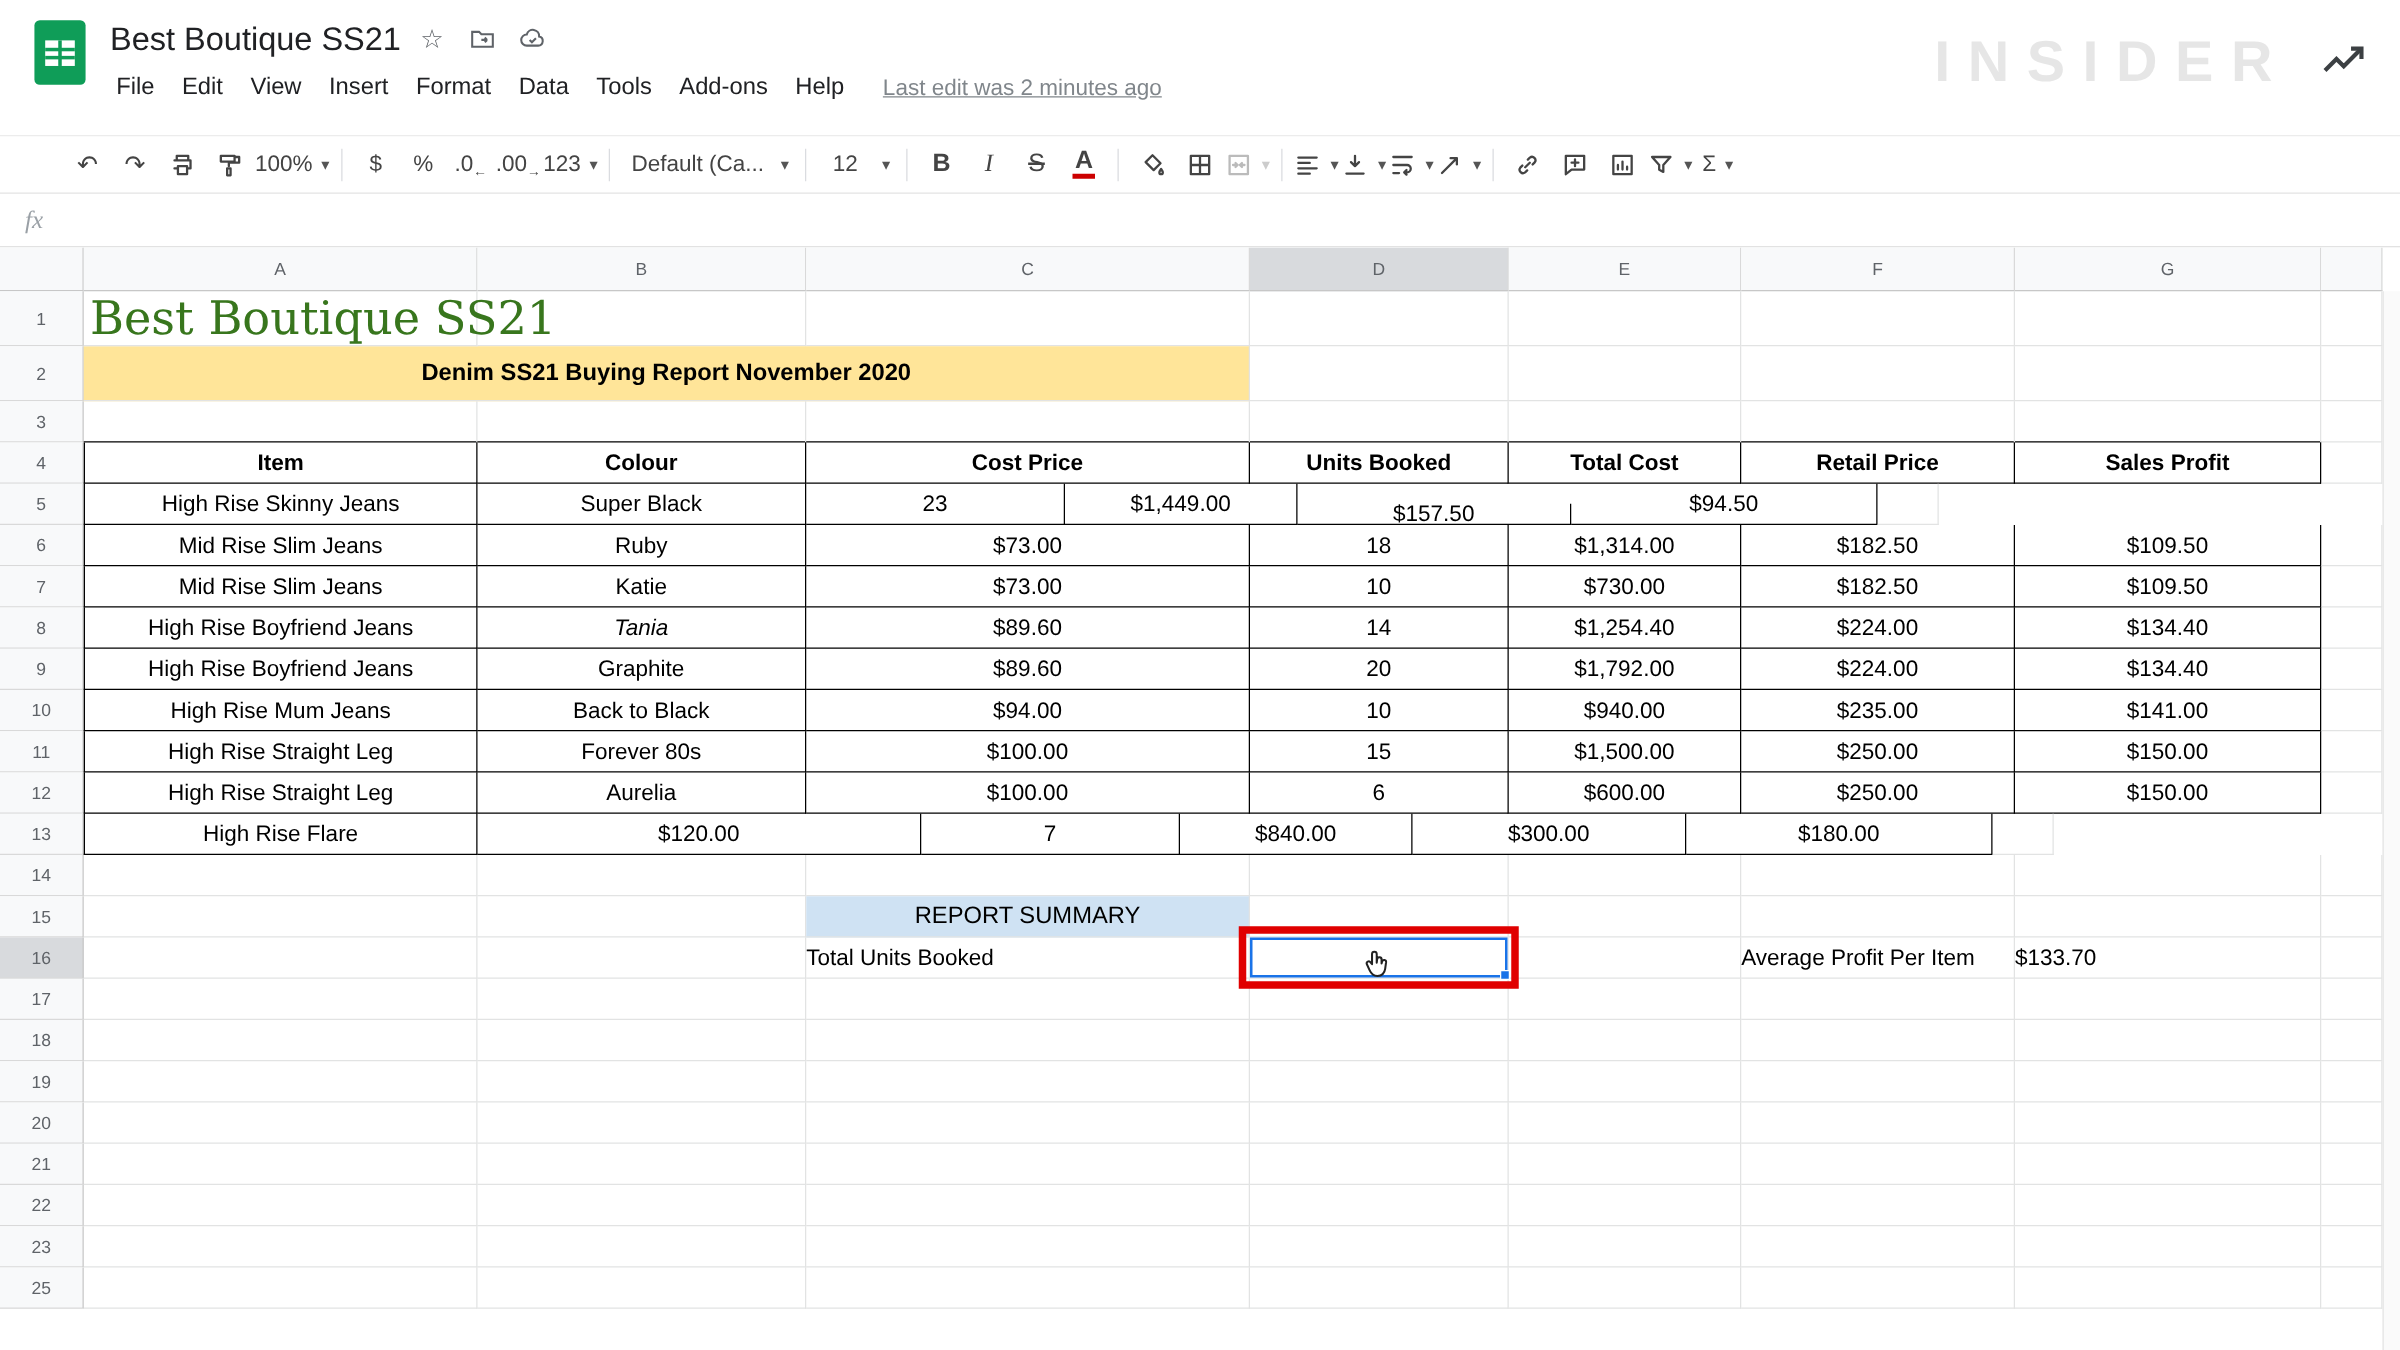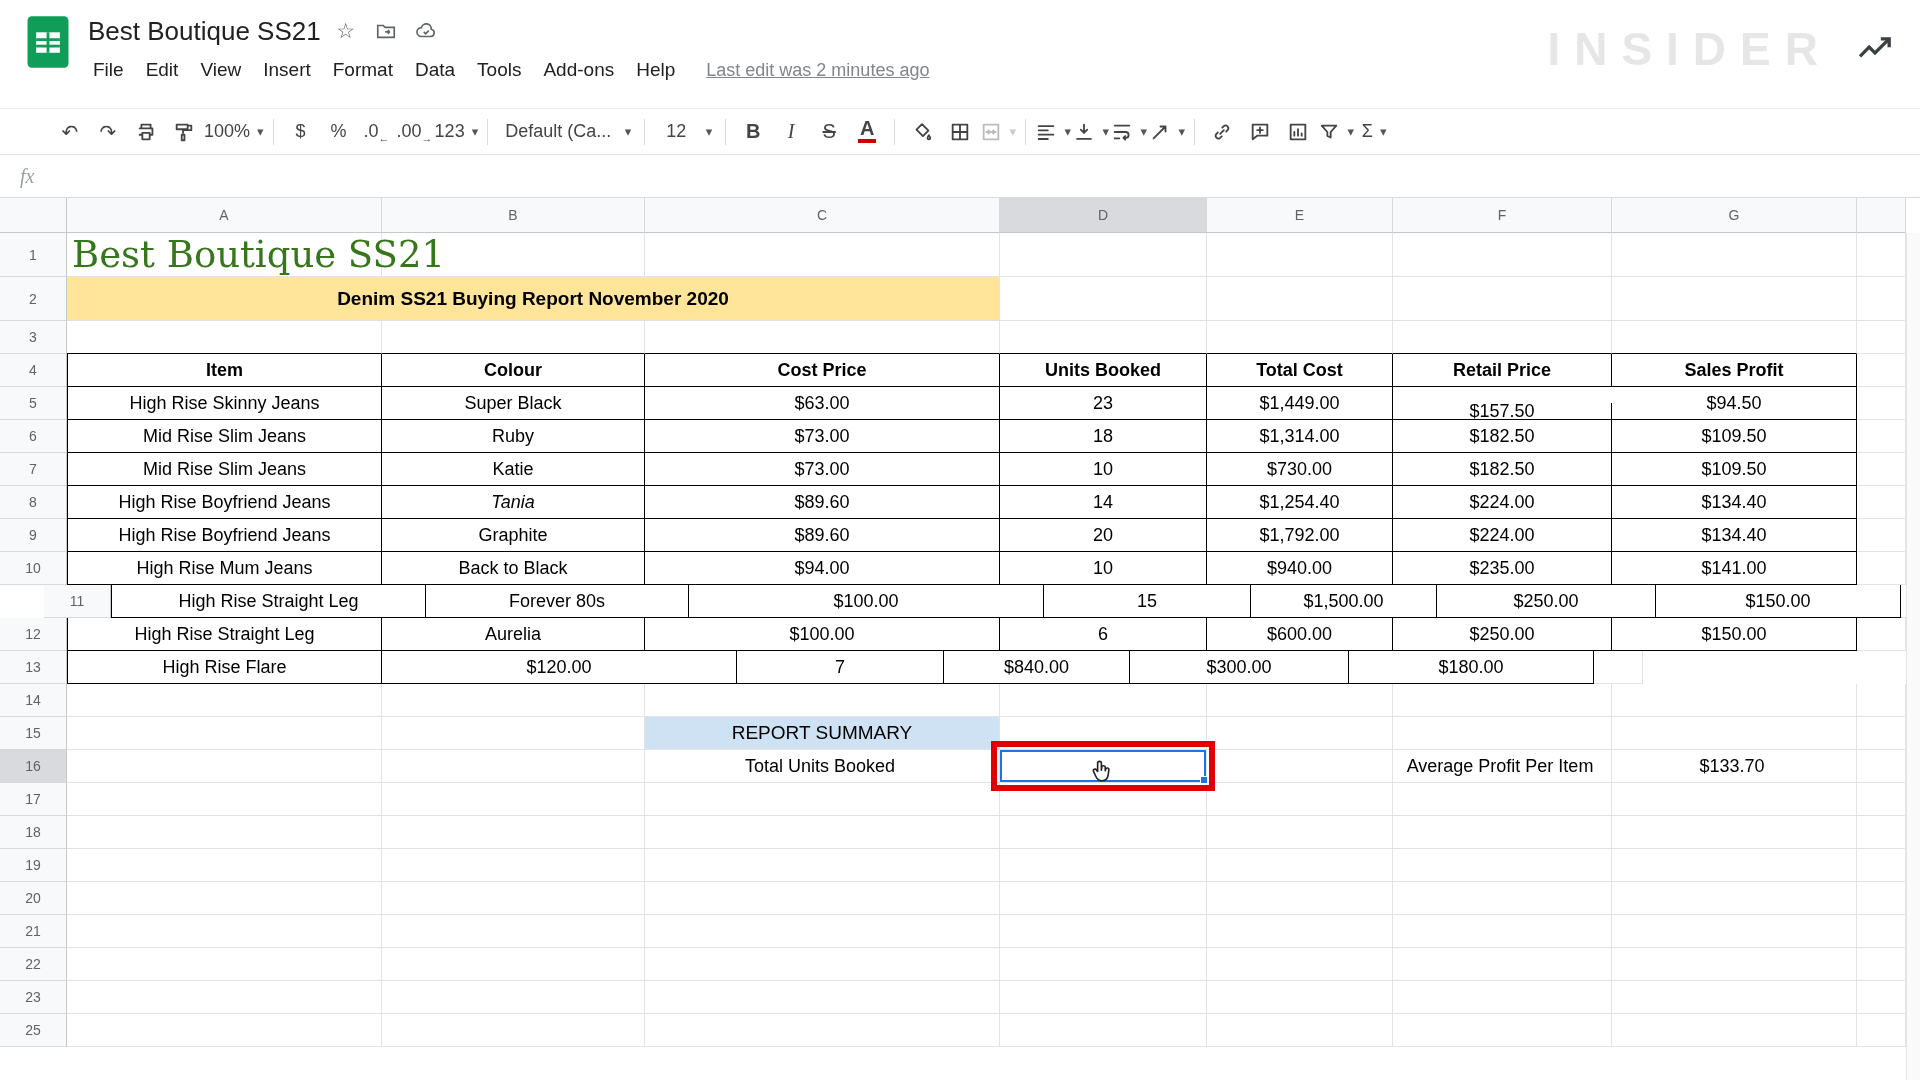--- a/index.html
+++ b/index.html
@@ -62,21 +62,21 @@
   .rowh{width:67px;background:#f8f9fa;border-right:1px solid #c7c7c7;border-bottom:1px solid #d9d9d9;
     display:flex;align-items:center;justify-content:center;font-size:14px;color:#5f6368;flex-shrink:0;cursor:pointer}
   .hl{background:#d8dadd}
   .cell{position:relative;border-right:1px solid #e2e3e3;border-bottom:1px solid #e2e3e3;
     font-size:18px;display:flex;align-items:center;justify-content:center;flex-shrink:0;cursor:cell;color:#000}
   .cell .ct{pointer-events:none}
   .th{font-weight:bold}
   .tbc{border-right-color:#000;border-bottom-color:#000}
   .tbl{border-left:1px solid #000}
   .tb-top{border-bottom-color:#000}
-  .rightal{justify-content:center;padding-right:4px}
+  .rightal{justify-content:flex-start;padding-right:4px}
   .nowrap .ct{white-space:nowrap}
   .title-cell{justify-content:flex-start;padding-left:5px;overflow:visible;z-index:3}
   .title-cell .ct{white-space:nowrap;font-family:"DejaVu Serif","Liberation Serif",serif;
     font-size:37px;color:#38761d}
   .banner{background:#ffe599;font-weight:bold;font-size:19px}
   .summary-title{background:#cfe2f3;font-weight:normal;font-size:19px}
   .sel-border{position:absolute;inset:0;border:2px solid #1a73e8;z-index:4;pointer-events:none}
   .sel-handle{position:absolute;right:-2px;bottom:-2px;width:8px;height:8px;background:#1a73e8;
     border:1px solid #fff;z-index:6}
   .red-box{position:absolute;top:-9px;bottom:-9px;left:-9px;right:-9px;border:6px solid #e00000;
@@ -325,23 +325,20 @@
       <div class="cell" style="width: 49px;"></div>
     </div>
     <div class="grow" style="height: 33px;">
       <div class="rowh">5</div>
       <div class="cell td tbc tbl" style="width: 315px;">
         <span class="ct">High Rise Skinny Jeans</span>
       </div>
       <div class="cell td tbc" style="width: 263px;">
         <span class="ct">Super Black</span>
       </div>
-      <div class="cell td tbc" style="width: 355px;">
-        <span class="ct">$63.00</span>
-      </div>
       <div class="cell td tbc" style="width: 207px;">
         <span class="ct">23</span>
       </div>
       <div class="cell td tbc" style="width: 186px;">
         <span class="ct">$1,449.00</span>
       </div>
       <div class="cell td tbc" style="width: 219px; margin-top: 16px;">
         <span class="ct">$157.50</span>
       </div>
       <div class="cell td tbc" style="width: 245px;">
@@ -467,21 +464,21 @@
         <span class="ct">$940.00</span>
       </div>
       <div class="cell td tbc" style="width: 219px;">
         <span class="ct">$235.00</span>
       </div>
       <div class="cell td tbc" style="width: 245px;">
         <span class="ct">$141.00</span>
       </div>
       <div class="cell" style="width: 49px;"></div>
     </div>
-    <div class="grow" style="height: 33px; padding-left: 44px;">
+    <div class="grow" style="height: 33px;">
       <div class="rowh">11</div>
       <div class="cell td tbc tbl" style="width: 315px;">
         <span class="ct">High Rise Straight Leg</span>
       </div>
       <div class="cell td tbc" style="width: 263px;">
         <span class="ct">Forever 80s</span>
       </div>
       <div class="cell td tbc" style="width: 355px;">
         <span class="ct">$100.00</span>
       </div>

